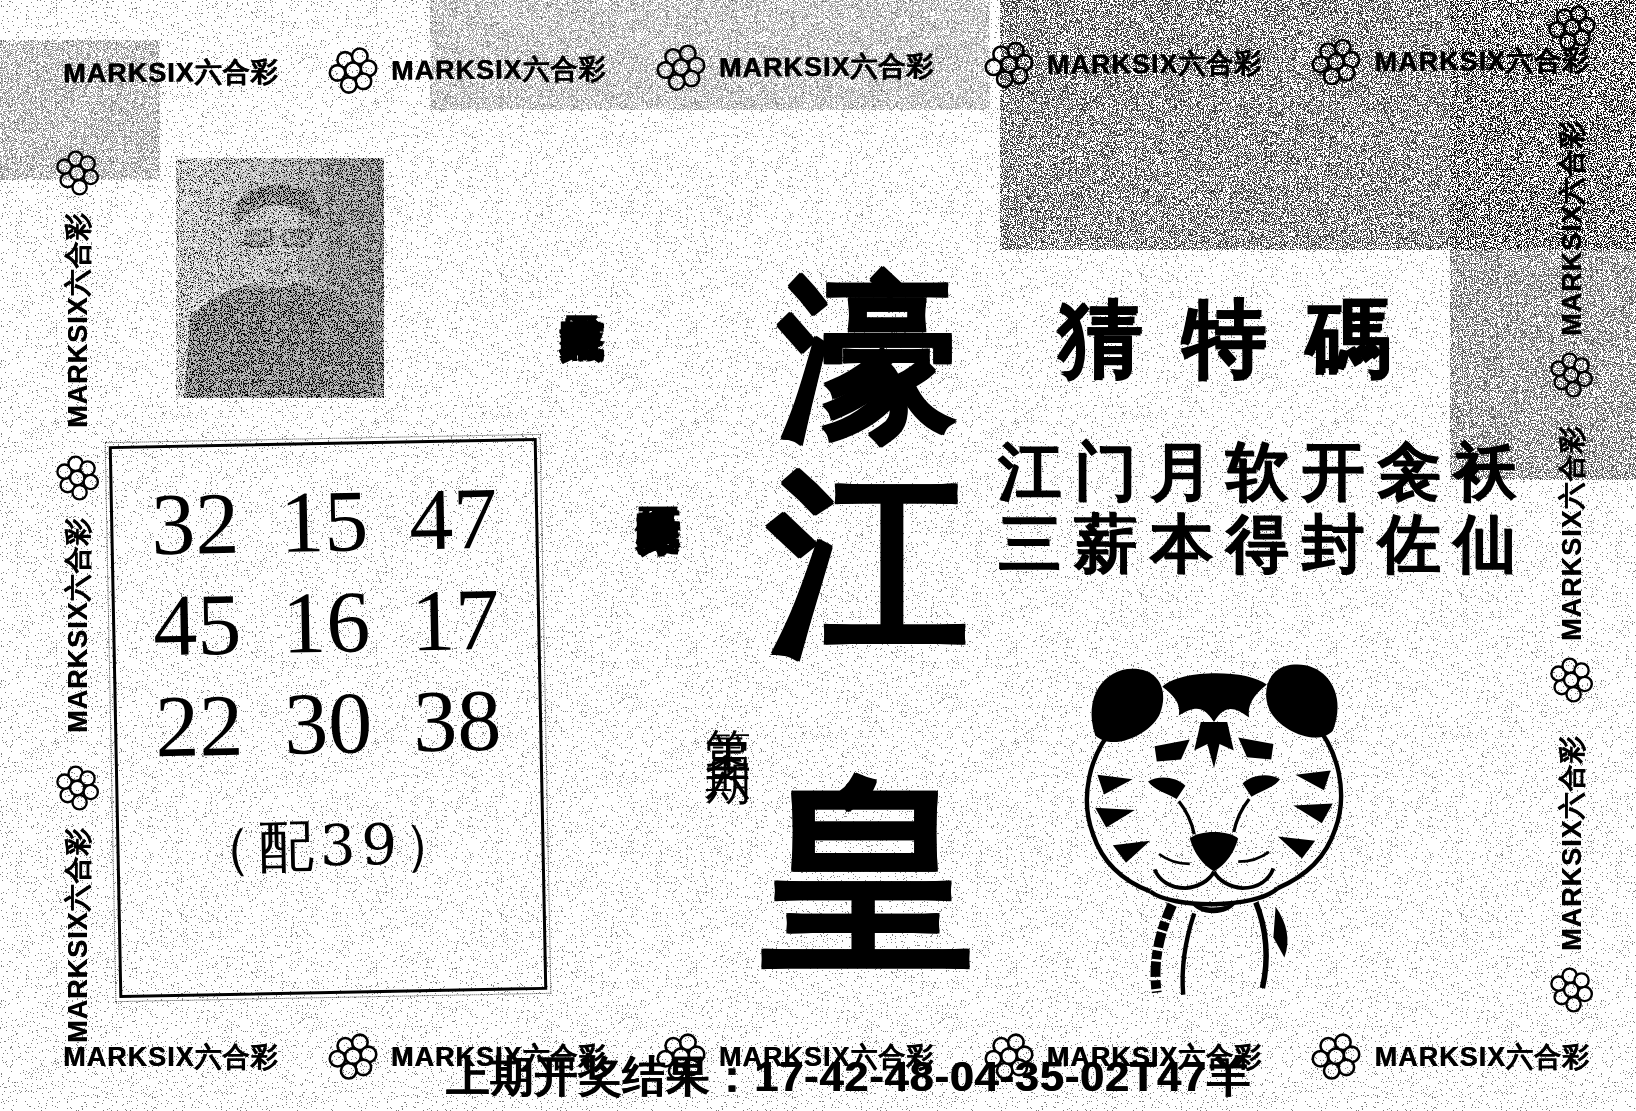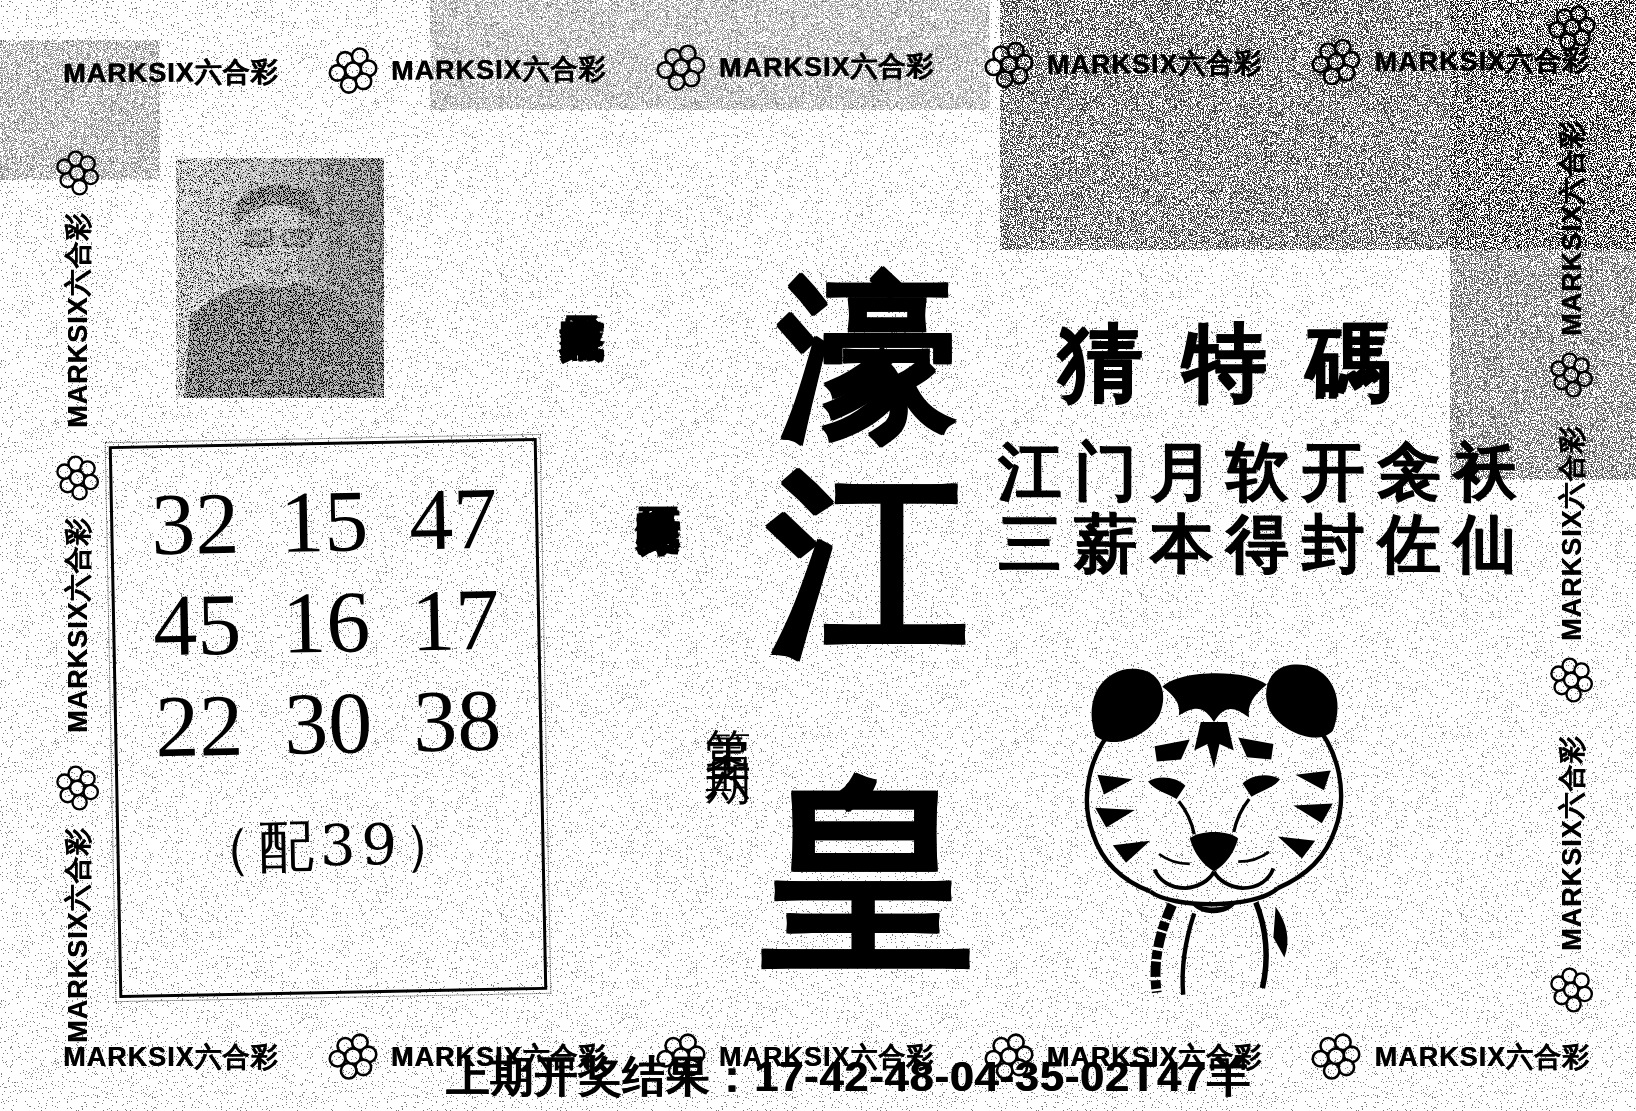--- a/index.html
+++ b/index.html
@@ -78,21 +78,21 @@
     font-family:"DejaVu Serif","Liberation Serif", serif; font-weight:700;
     text-shadow:2px 0 0 #000, 0 2px 0 #000, 2px 2px 0 #000, 1px 1px 0 #000;
     z-index:3;
   }
   .title-1 { left:752px; top:268px; font-size:178px; }
   .title-2 { left:752px; top:462px; font-size:200px; }
   .title-3 { left:752px; top:768px; font-size:212px; }
 
   
   .sg-heading {
-    left:1058px; top:306px; font-size:84px; font-weight:700;
+    left:1058px; top:282px; font-size:84px; font-weight:700;
     font-family:"DejaVu Serif","Liberation Serif", serif;
     letter-spacing:40px; white-space:nowrap;
     text-shadow:1.5px 0 0 #000, 0 1.5px 0 #000; z-index:3;
   }
   .sg-row {
     left:998px; width:518px; display:flex; justify-content:space-between;
     font-family:"DejaVu Serif","Liberation Serif", serif;
     font-size:63px; font-weight:700; line-height:1.05;
     text-shadow:1px 1px 0 #000; z-index:3;
   }

